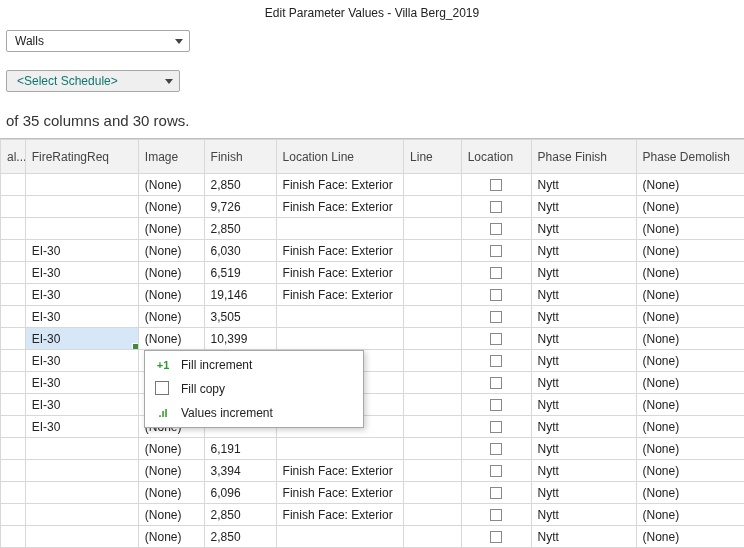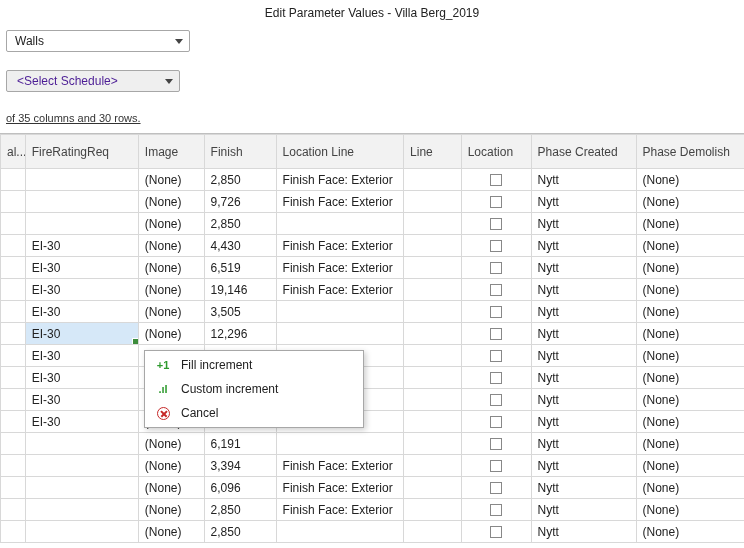--- a/index.html
+++ b/index.html
@@ -32,33 +32,32 @@
     align-items: center;
     justify-content: space-between;
     padding: 0 6px 0 8px;
     border-radius: 2px;
     cursor: pointer;
   }
   .dropdown.grey {
     background: #efefef;
     width: 174px;
     padding-left: 10px;
-    color: #4c1d95;
+    color: #0f766e;
   }
   .chev-down {
     width: 0; height: 0;
     border-left: 4px solid transparent;
     border-right: 4px solid transparent;
     border-top: 5px solid #444;
   }
   .status {
-    font-size: 11px;
+    font-size: 15px;
     color: #333;
     padding: 2px 0 3px 0;
-    text-decoration: underline;
   }
   .table-wrap {
     border-top: 1px solid #bfbfbf;
   }
   table {
     border-collapse: collapse;
     table-layout: fixed;
     width: 760px;
   }
   th, td {
@@ -177,21 +176,21 @@
   </colgroup>
   <thead>
     <tr>
       <th>al...</th>
       <th>FireRatingReq</th>
       <th>Image</th>
       <th>Finish</th>
       <th>Location Line</th>
       <th>Line</th>
       <th>Location</th>
-      <th>Phase Created</th>
+      <th>Phase Finish</th>
       <th>Phase Demolish</th>
     </tr>
   </thead>
   <tbody id="tbody">
         <tr>
           <td></td>
           <td></td>
           <td>(None)</td>
           <td>2,850</td>
           <td>Finish Face: Exterior</td>
@@ -225,21 +224,21 @@
           <td class="center">
             <span class="chk"></span>
           </td>
           <td>Nytt</td>
           <td>(None)</td>
         </tr>
         <tr>
           <td></td>
           <td>EI-30</td>
           <td>(None)</td>
-          <td>4,430</td>
+          <td>6,030</td>
           <td>Finish Face: Exterior</td>
           <td></td>
           <td class="center">
             <span class="chk"></span>
           </td>
           <td>Nytt</td>
           <td>(None)</td>
         </tr>
         <tr>
           <td></td>
@@ -277,21 +276,21 @@
           <td class="center">
             <span class="chk"></span>
           </td>
           <td>Nytt</td>
           <td>(None)</td>
         </tr>
         <tr>
           <td></td>
           <td class="sel">EI-30<span class="fill-handle"></span></td>
           <td>(None)</td>
-          <td>12,296</td>
+          <td>10,399</td>
           <td></td>
           <td></td>
           <td class="center">
             <span class="chk"></span>
           </td>
           <td>Nytt</td>
           <td>(None)</td>
         </tr>
         <tr>
           <td></td>
@@ -413,22 +412,22 @@
       </tbody>
 </table>
 </div>
 
 <div class="ctx-menu">
   <div class="ctx-item">
     <span class="ctx-icon ic-green">+1</span>
     <span>Fill increment</span>
   </div>
   <div class="ctx-item">
-    <span class="ctx-icon ic-green">.ıl</span>
-    <span>Custom increment</span>
+    <span class="ctx-icon">
+        <span class="ic-copy"></span>
+      </span>
+    <span>Fill copy</span>
   </div>
   <div class="ctx-item">
-    <span class="ctx-icon">
-        <span class="ic-cancel"></span>
-      </span>
-    <span>Cancel</span>
+    <span class="ctx-icon ic-green">.ıl</span>
+    <span>Values increment</span>
   </div>
 </div>
 
 </body></html>

